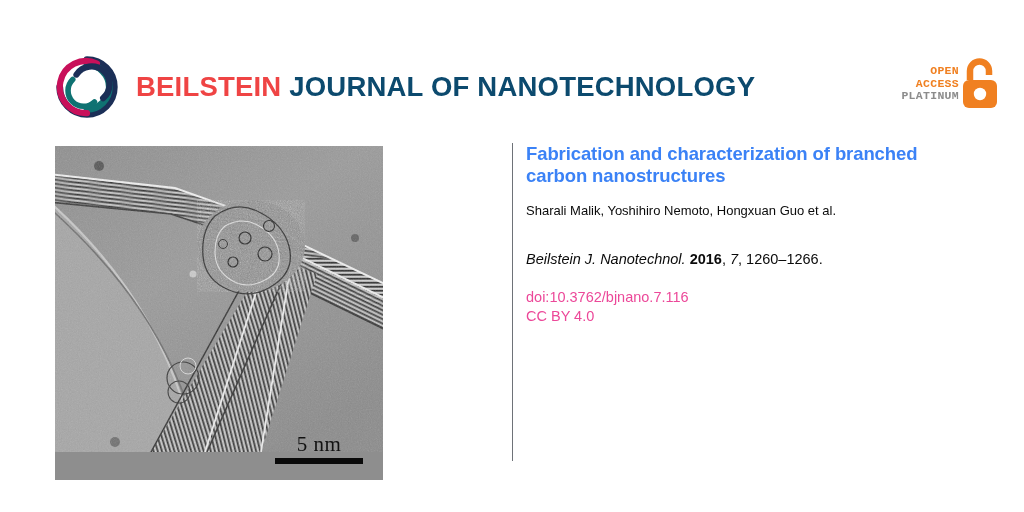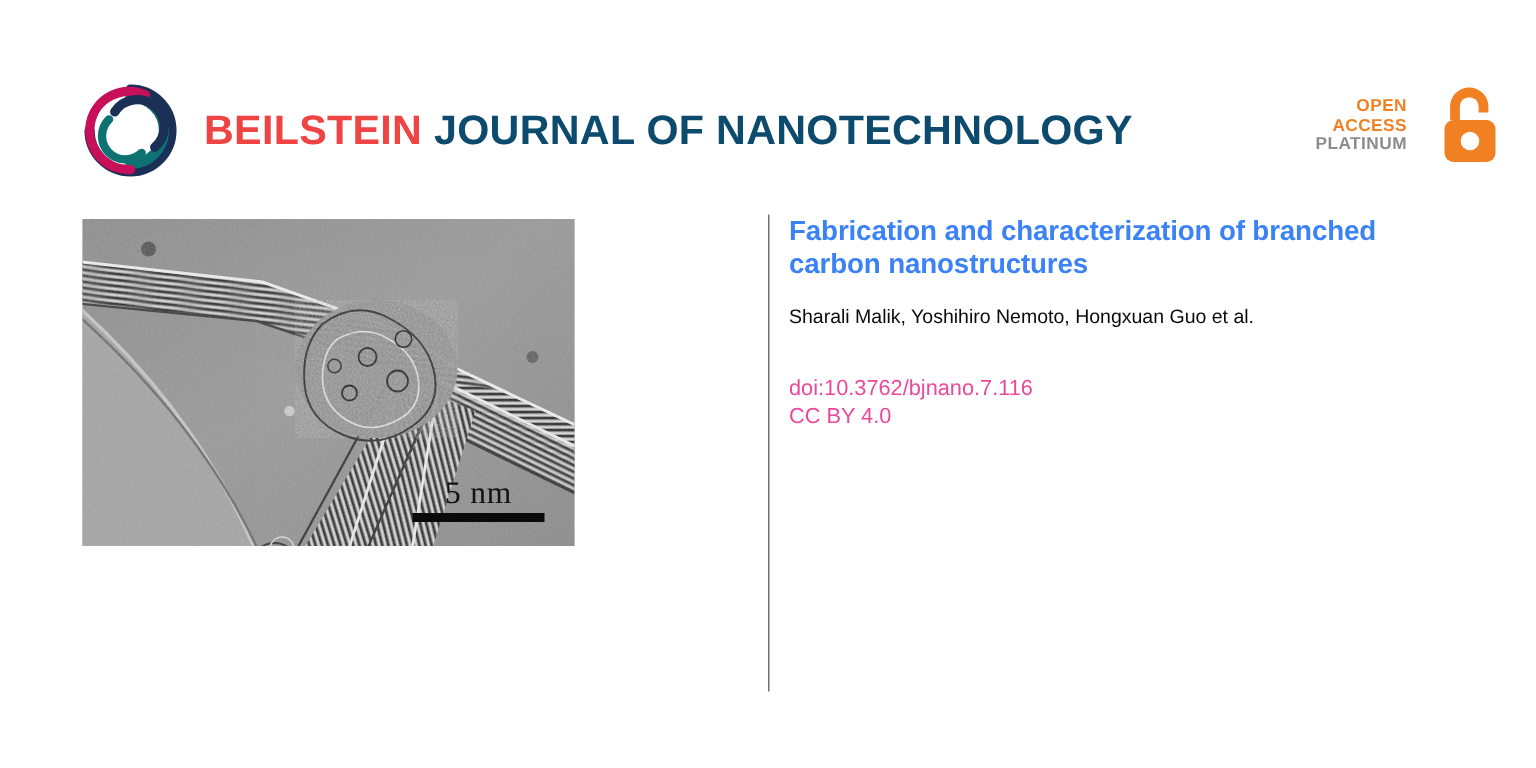--- a/index.html
+++ b/index.html
@@ -60,24 +60,25 @@
     position: absolute;
     right: 24px;
     top: 57px;
     display: flex;
     align-items: center;
     height: 54px;
   }
   .oa-text {
     text-align: right;
     line-height: 12.5px;
-    margin-right: 22px;
+    margin-right: 1px;
     font-size: 11.5px;
     font-weight: 700;
     letter-spacing: 0.3px;
+    font-family: Liberation Mono, monospace;
   }
   .oa-open, .oa-access { color: #F08021; display: block; }
   .oa-platinum { color: #8C8C8C; display: block; }
   .oa-lock { width: 40px; height: 52px; display: block; }
 
   
   .v-divider {
     position: absolute;
     left: 512px;
     top: 143px;
@@ -85,21 +86,21 @@
     height: 318px;
     background: #6E7278;
   }
 
   
   .figure-wrap {
     position: absolute;
     left: 55px;
     top: 146px;
     width: 328px;
-    height: 218px;
+    height: 334px;
     overflow: hidden;
     background: #8e8e8e;
   }
   .tem-svg { display: block; width: 328px; height: 306px; }
 
   .scalebar {
     position: absolute;
     right: 18px;
     bottom: 16px;
     width: 92px;
@@ -320,16 +321,19 @@
     <div class="scalebar-rule"></div>
   </div>
 </div>
 
 <div class="article">
 
   <h1 class="article-title">Fabrication and characterization of branched carbon nanostructures</h1>
 
   <p class="article-authors">Sharali Malik, Yoshihiro Nemoto, Hongxuan Guo et al.</p>
 
+  <p class="article-citation">
+    <span class="cit-journal">Beilstein J. Nanotechnol.</span><span class="cit-sep">&nbsp;</span><span class="cit-year">2016</span><span class="cit-sep">,&nbsp;</span><span class="cit-volume">7</span><span class="cit-sep">,&nbsp;</span><span class="cit-pages">1260–1266.</span>
+  </p>
 
   <p class="article-doi">doi:10.3762/bjnano.7.116</p>
   <p class="article-license">CC BY 4.0</p>
 </div>
 
 </body></html>

